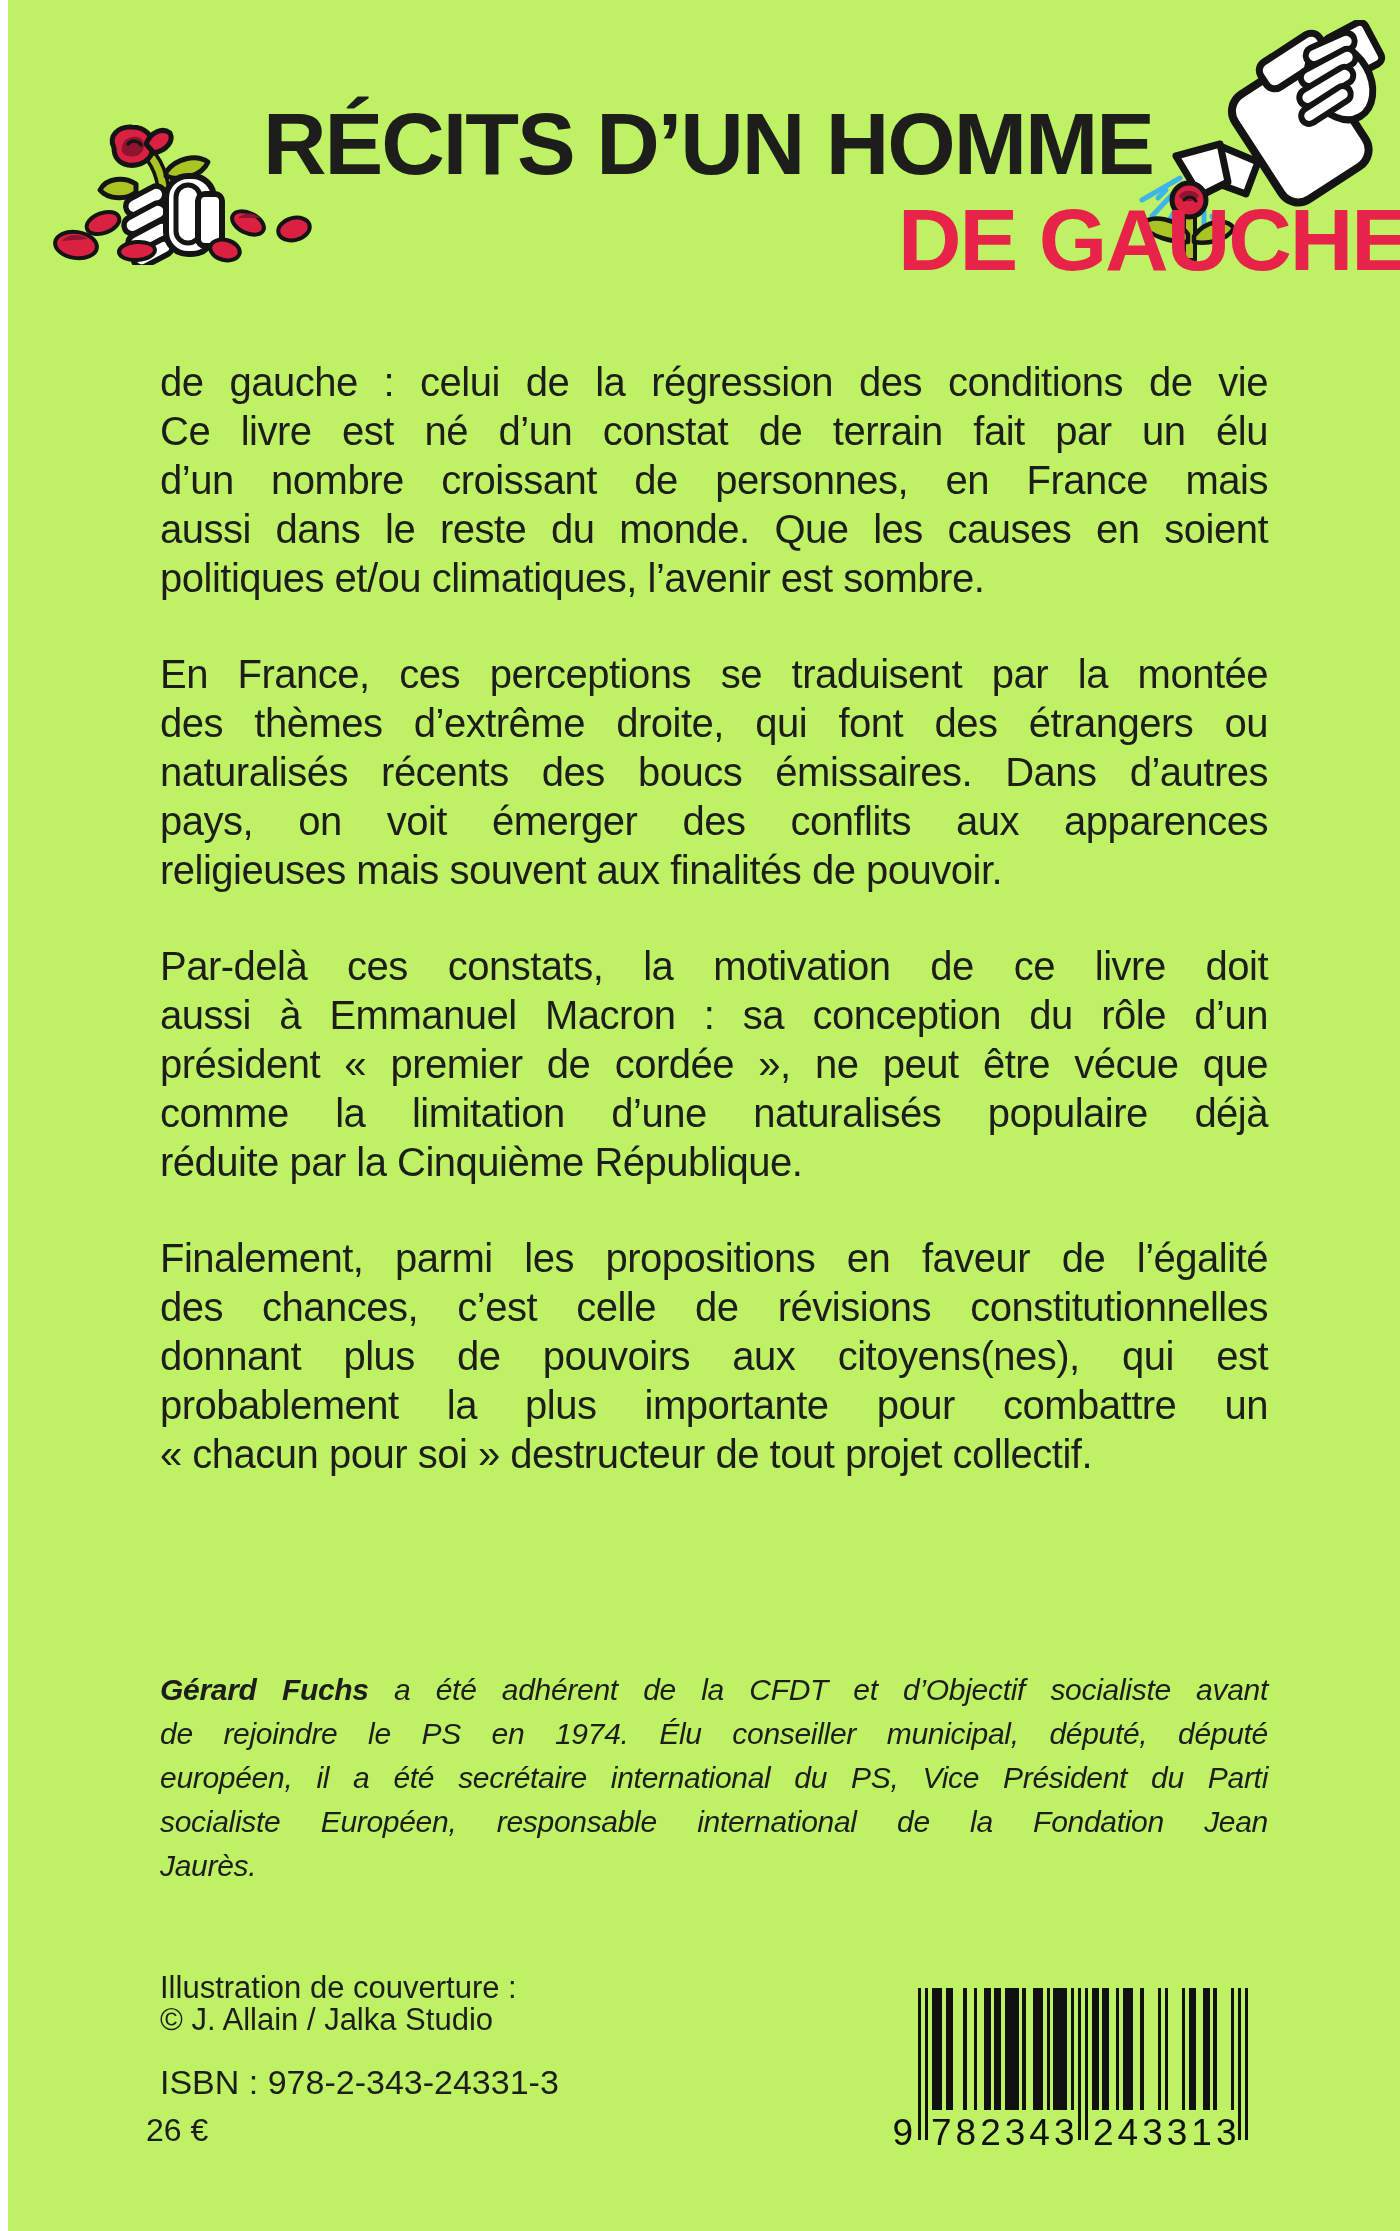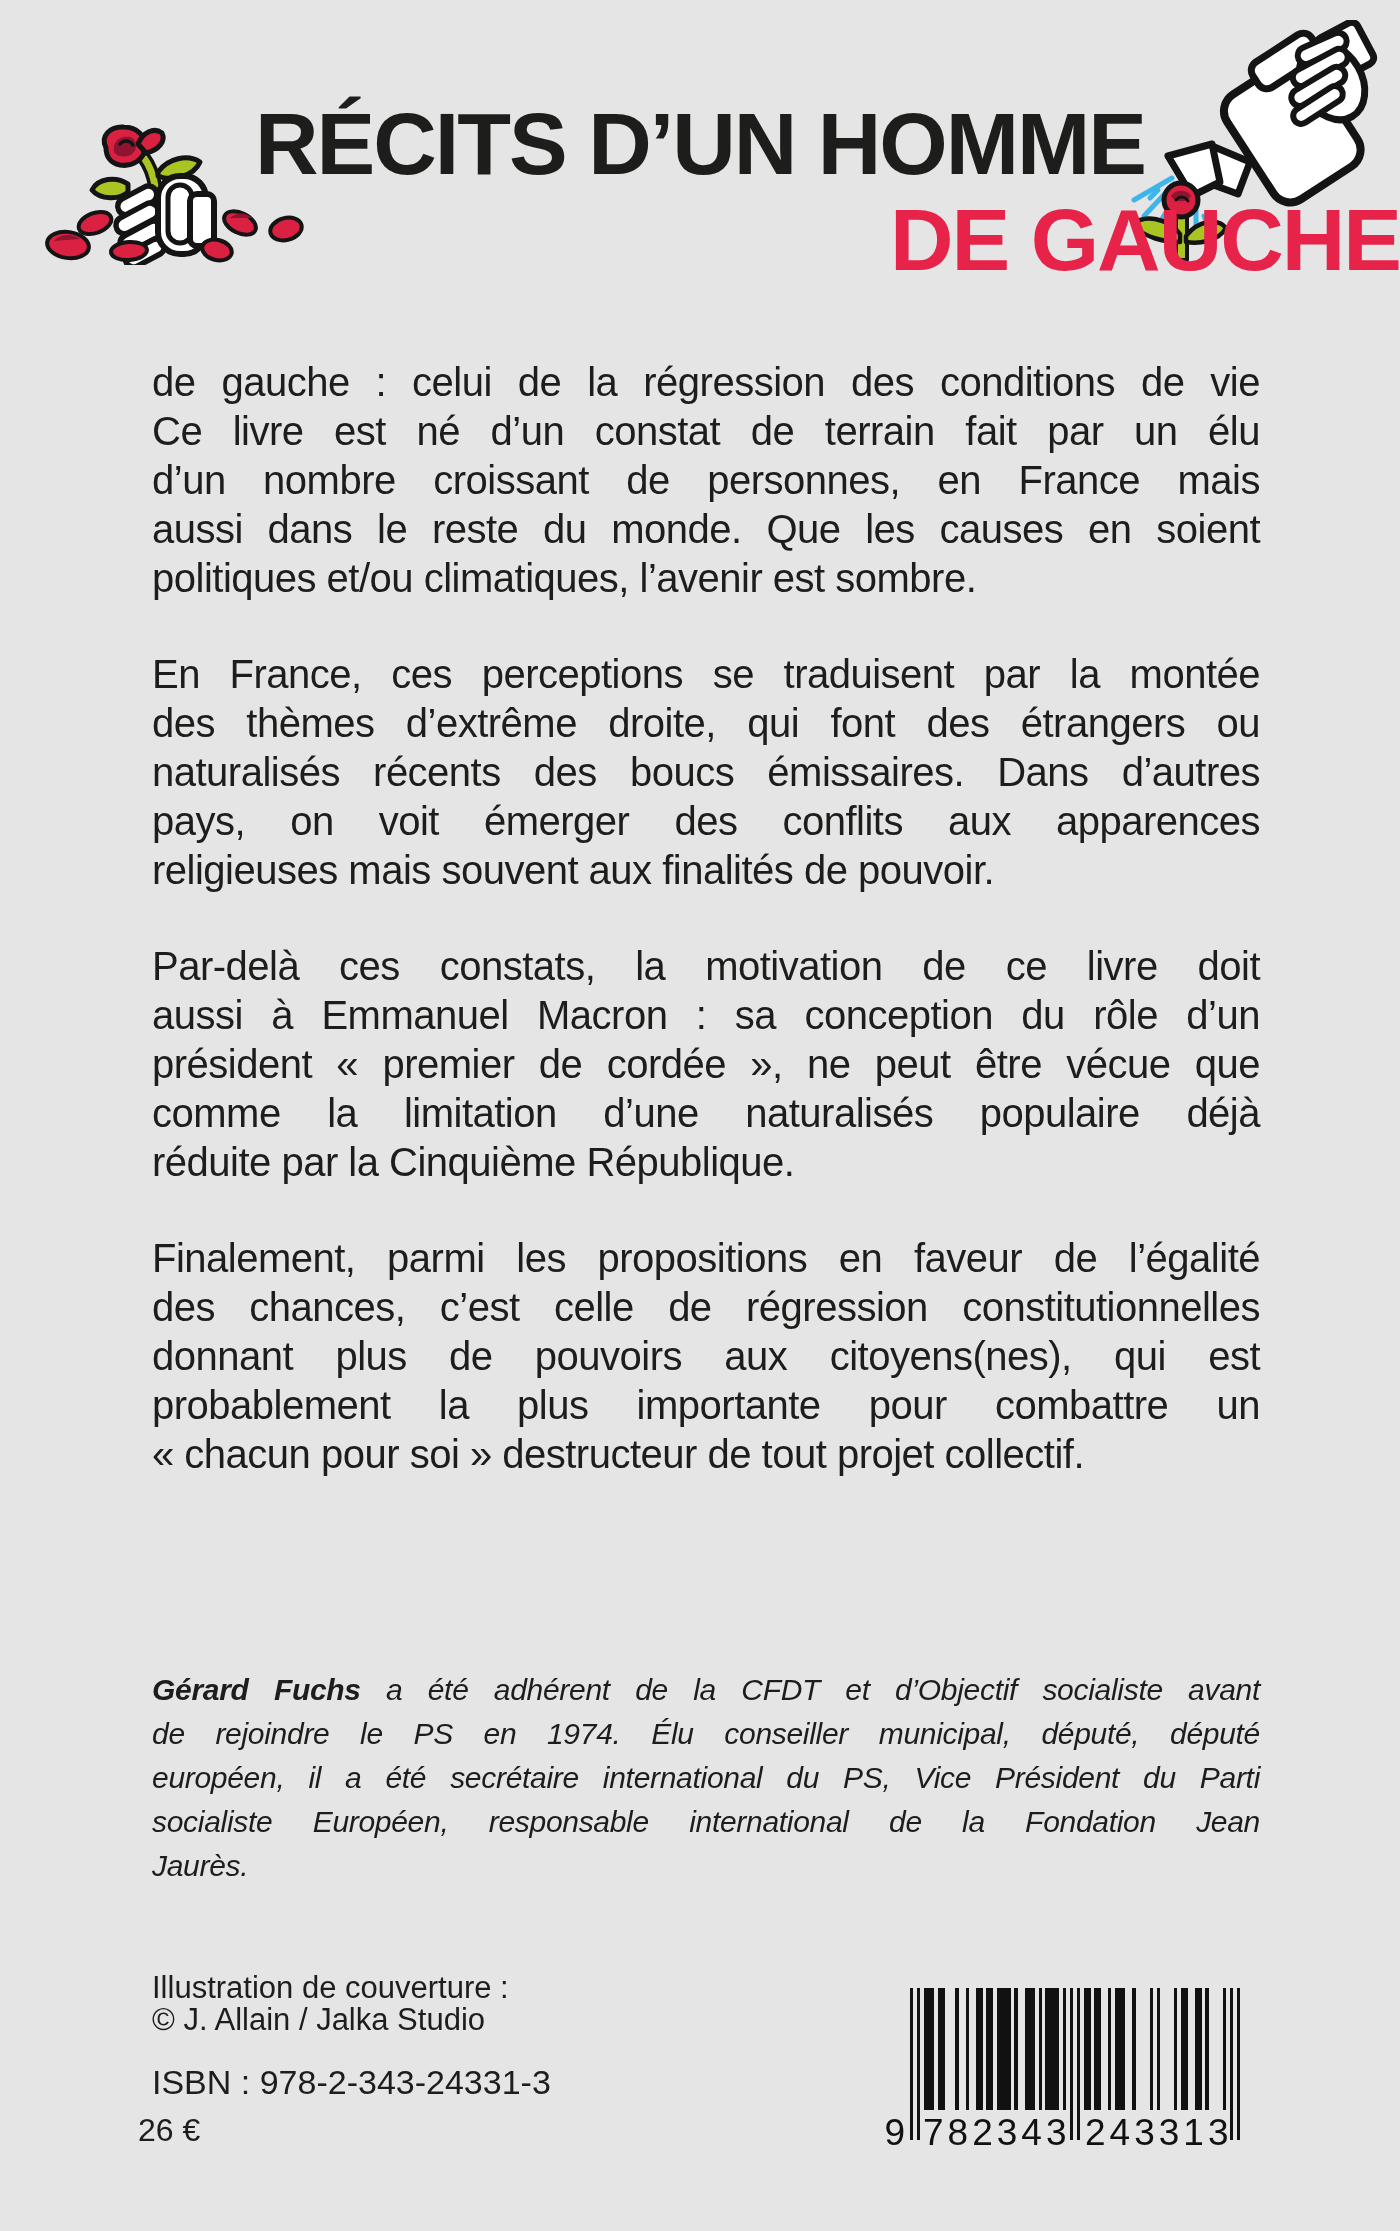--- a/index.html
+++ b/index.html
@@ -4,21 +4,21 @@
 <style>
   html,body{margin:0;padding:0;}
   body{
     width:1400px;height:2231px;
     background:#ffffff;
     font-family:"Liberation Sans","DejaVu Sans",sans-serif;
     color:var(--ink,#1d1d1b);
     position:relative;
     overflow:hidden;
   }
-  .page{position:absolute;inset:0;background:#e5e5e5;}
+  .page{position:absolute;inset:0;background:#bef264;margin-left:8px;}
 
   
   .logo{position:absolute;}
   .logo-left{left:40px;top:100px;width:280px;height:165px;}
   .logo-right{left:1100px;top:20px;width:300px;height:245px;}
 
   .title{
     position:absolute;left:0;top:96px;width:1400px;
     text-align:center;font-weight:700;line-height:96px;
     letter-spacing:-2px;
@@ -181,21 +181,21 @@
     </p>
     <p>
       <span class="jline">Par-delà ces constats, la motivation de ce livre doit</span>
       <span class="jline">aussi à Emmanuel Macron : sa conception du rôle d’un</span>
       <span class="jline">président « premier de cordée », ne peut être vécue que</span>
       <span class="jline">comme la limitation d’une naturalisés populaire déjà</span>
       <span class="jline last">réduite par la Cinquième République.</span>
     </p>
     <p>
       <span class="jline">Finalement, parmi les propositions en faveur de l’égalité</span>
-      <span class="jline">des chances, c’est celle de régression constitutionnelles</span>
+      <span class="jline">des chances, c’est celle de révisions constitutionnelles</span>
       <span class="jline">donnant plus de pouvoirs aux citoyens(nes), qui est</span>
       <span class="jline">probablement la plus importante pour combattre un</span>
       <span class="jline last">« chacun pour soi » destructeur de tout projet collectif.</span>
     </p>
   </main>
 
   <p class="bio">
     <span class="jline"><b class="bio-name">Gérard Fuchs</b><span> a été adhérent de la CFDT et d’Objectif socialiste avant</span></span>
     <span class="jline">de rejoindre le PS en 1974. Élu conseiller municipal, député, député</span>
     <span class="jline">européen, il a été secrétaire international du PS, Vice Président du Parti</span>

